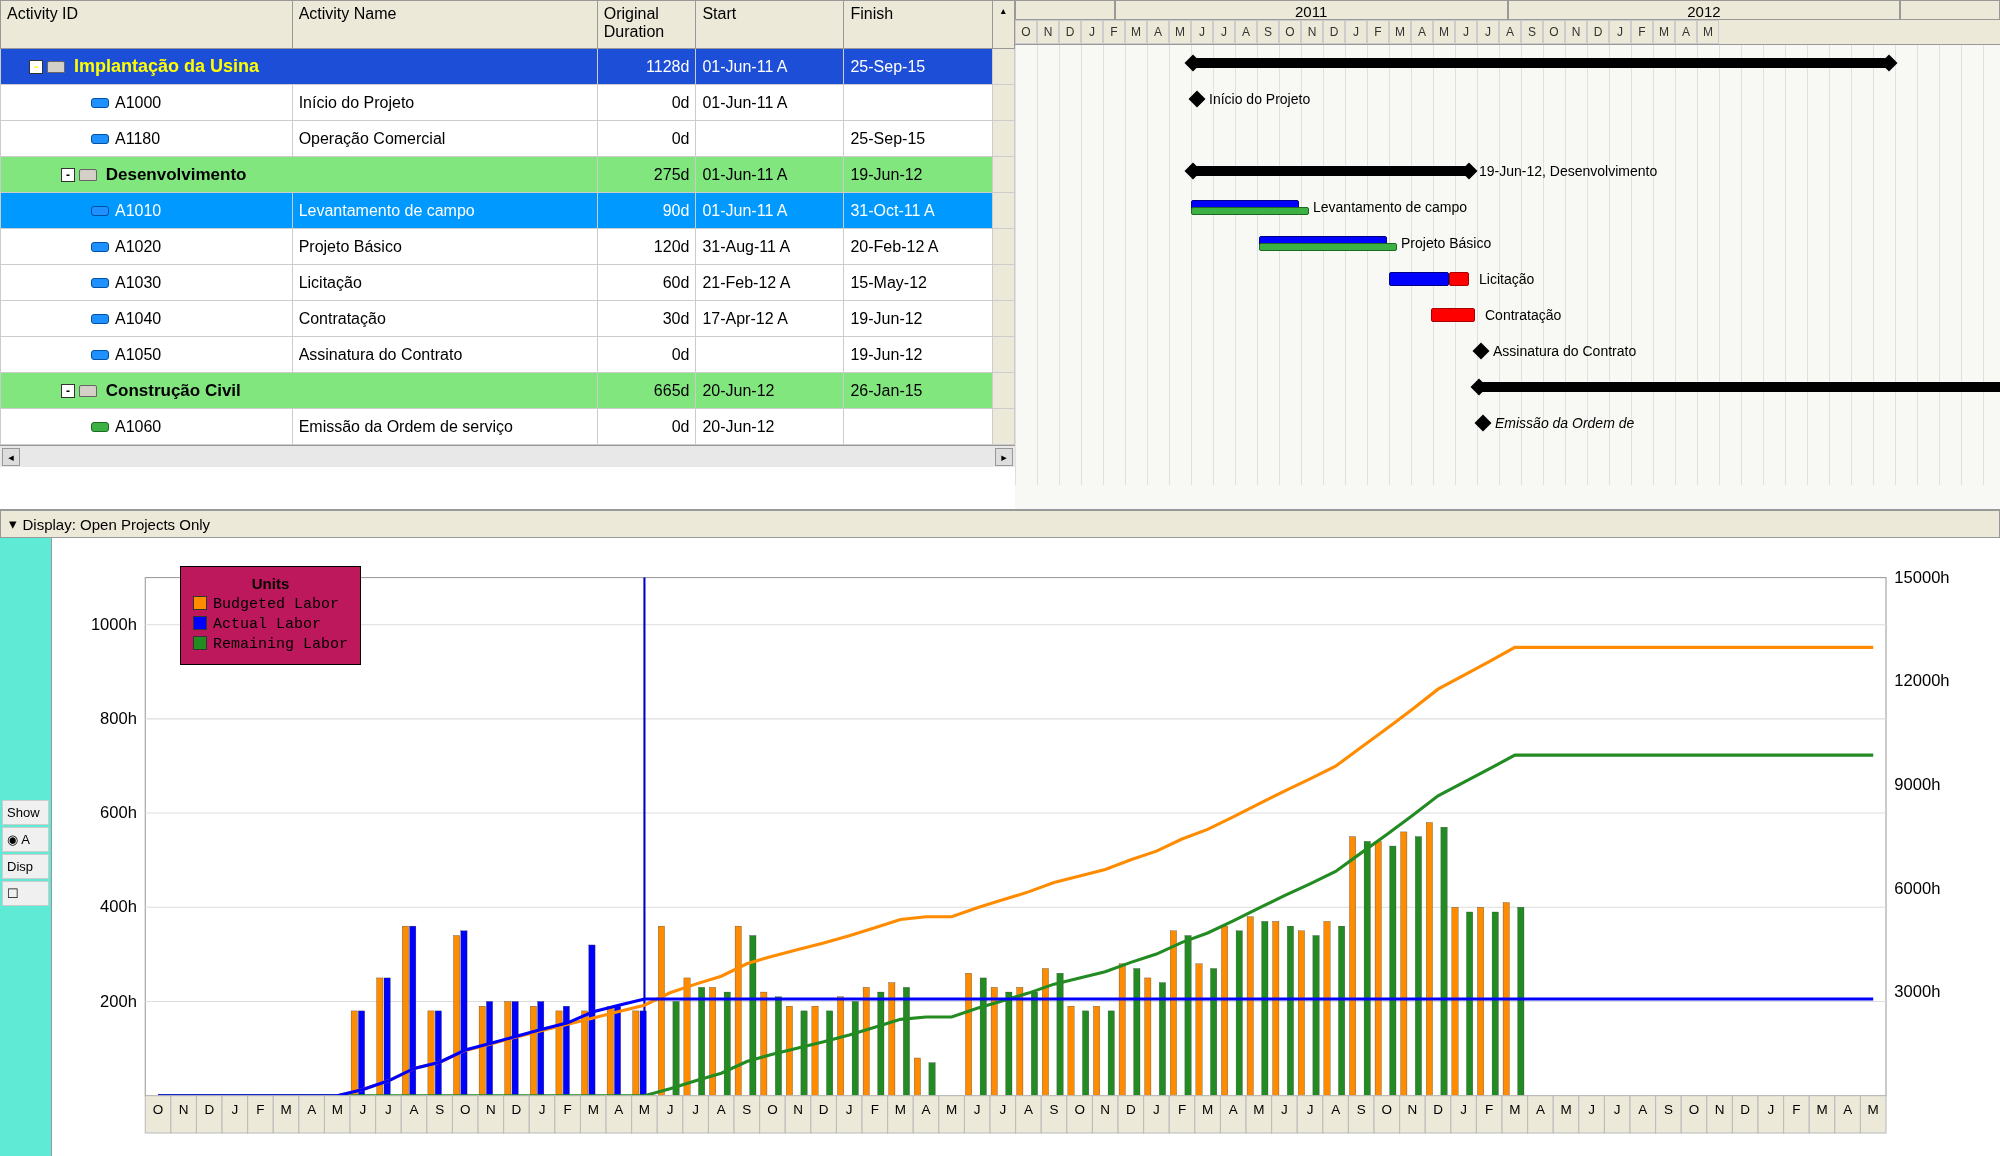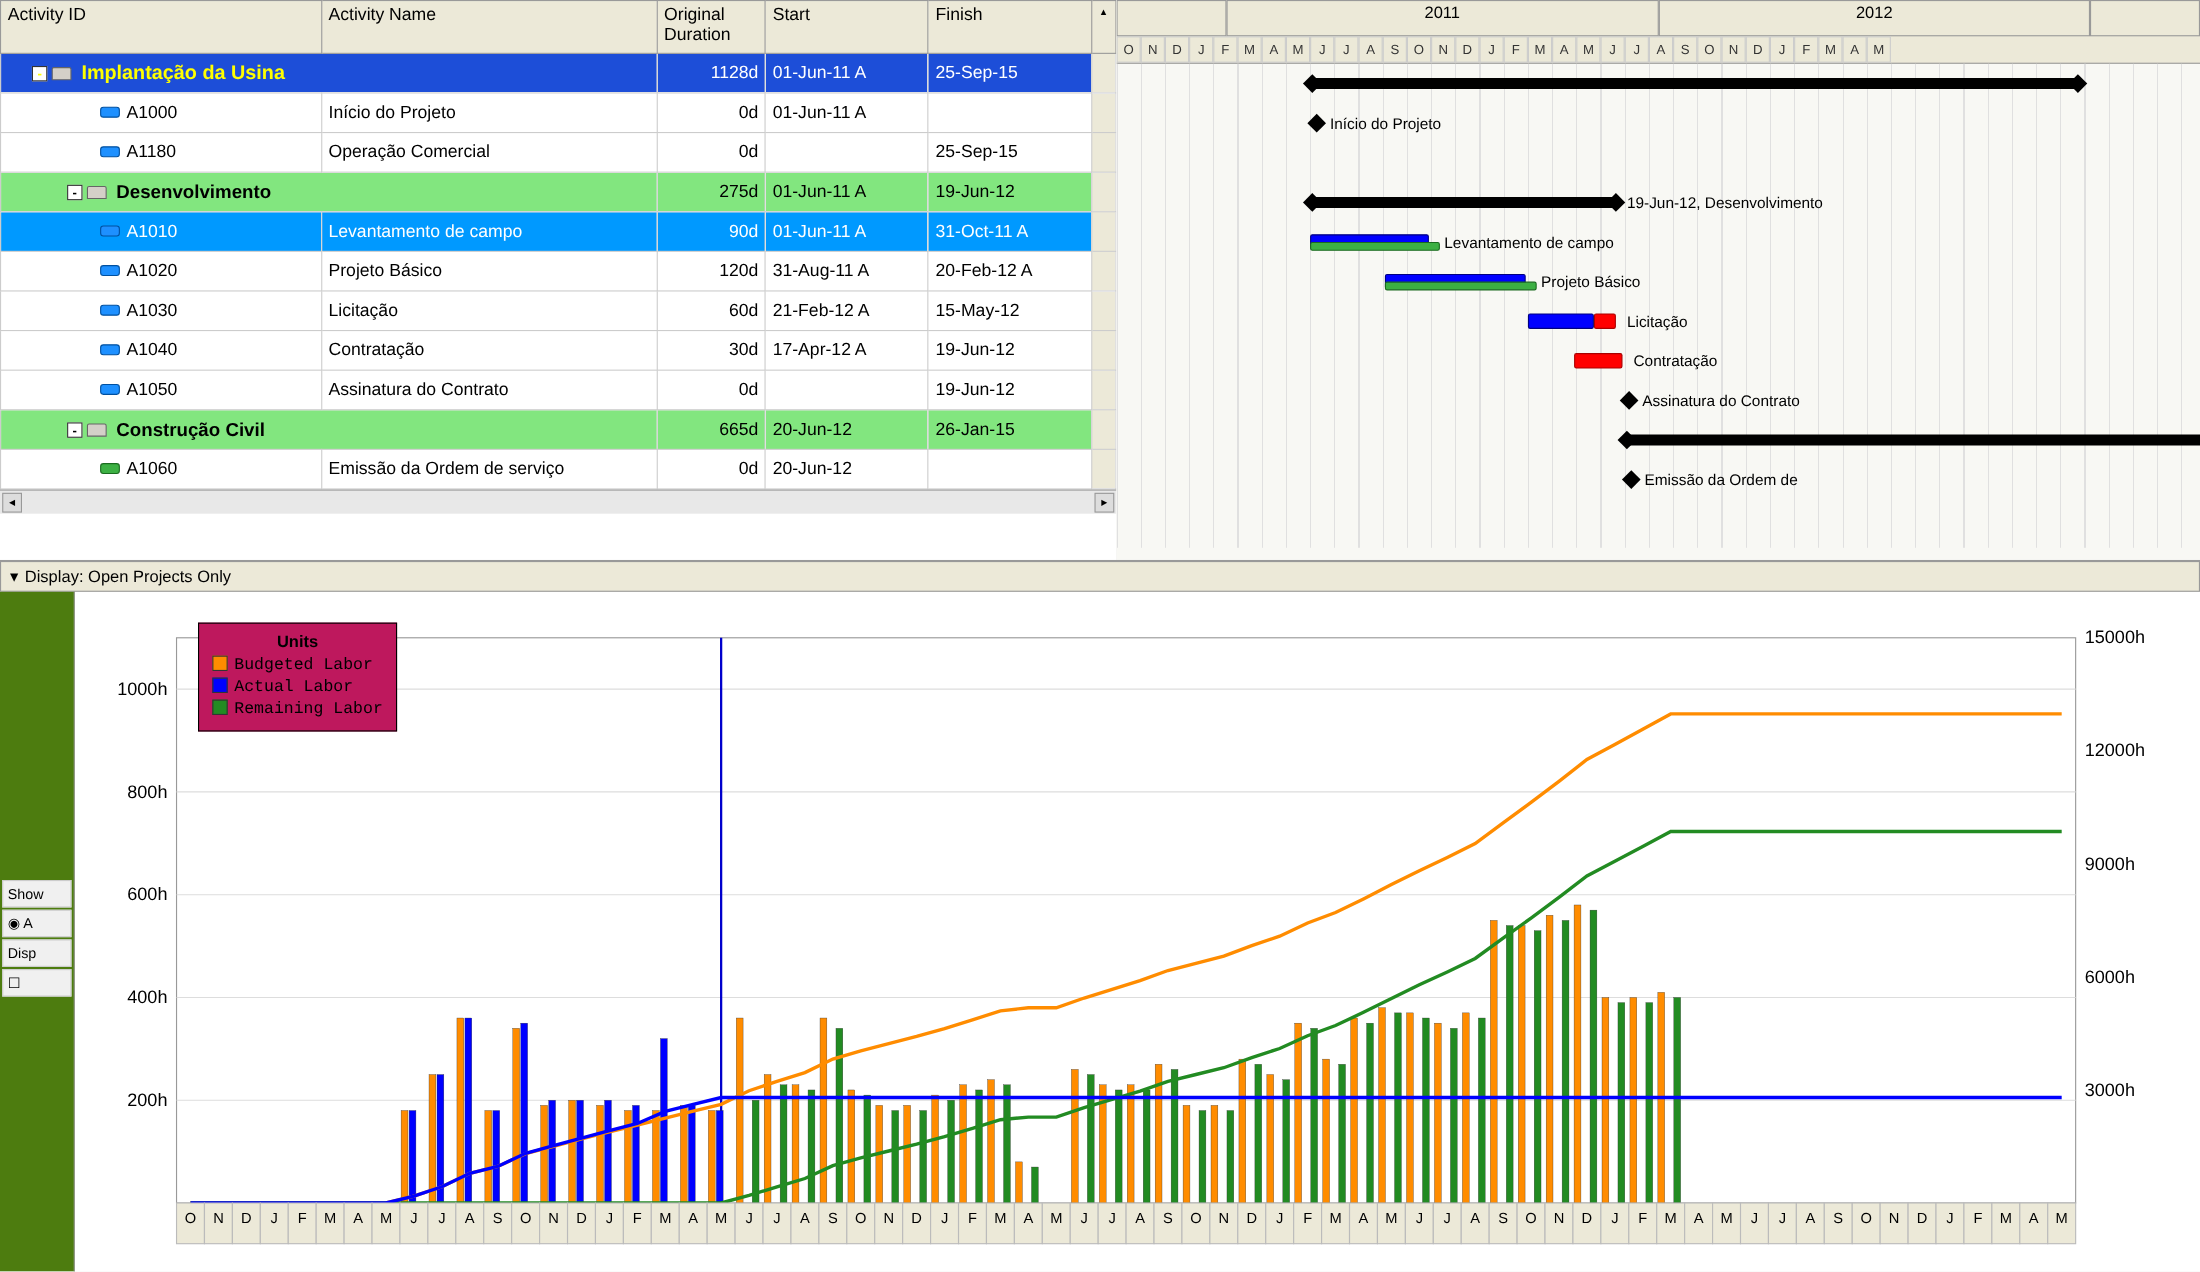--- a/index.html
+++ b/index.html
@@ -89,21 +89,21 @@
 }
 .hscroll-table .arrow { width:18px;height:18px;border:1px solid #999;background:#ddd;text-align:center;line-height:16px;font-size:11px;}
 
 
 .gantt-header {
   display:flex;
   flex-direction:column;
   border-bottom:1px solid #999;
   background:#ece9d8;
 }
-.gantt-years { display:flex; height:33px; }
+.gantt-years { display:flex; height:20px; }
 .gantt-years div { flex:1; border:1px solid #999; text-align:center; font-size:15px; line-height:22px;}
 .gantt-months { display:flex; height:24px;}
 .gantt-months div { width: 22px; border:1px solid #ccc; text-align:center; font-size:12px; line-height:22px; color:#333;}
 .gantt-body {
   position:relative;
   height: 440px;
   background-image: repeating-linear-gradient(to right, #e0e0e0 0, #e0e0e0 1px, transparent 1px, transparent 22px);
 }
 .gantt-row { position:absolute; left:0; right:0; height:36px;}
 .gbar { position:absolute; height:14px; top:11px; border-radius:2px;}
@@ -130,22 +130,22 @@
   display:flex;
   align-items:center;
   gap:6px;
 }
 .chart-area {
   flex:1;
   position:relative;
   display:flex;
 }
 .left-ctrl {
-  width:68px;
-  background:#4d7c0f;
+  width:52px;
+  background:#5eead4;
   border-right:1px solid #999;
   padding-top:260px;
   font-size:13px;
 }
 .left-ctrl div { padding:4px; border:1px solid #ccc; background:#f0f0f0; margin:2px;}
 .chart-svg { flex:1; }
 
 
 .legend {
   position:absolute;
@@ -360,21 +360,21 @@
             <span class="glabel" style="left:470px">Contratação</span>
           </div>
           <div class="gantt-row" style="top: 288px;">
             <span class="diamond" style="left:460px"></span>
             <span class="glabel" style="left:478px">Assinatura do Contrato</span>
           </div>
           <div class="gantt-row" style="top: 324px;">
             <span class="gbar gbar-black" style="left:462px;width:700px"></span>
             <span class="diamond" style="left:458px"></span>
           </div>
-          <div class="gantt-row" style="top: 360px;">
+          <div class="gantt-row" style="top: 360px; font-style: italic;">
             <span class="diamond" style="left:462px"></span>
             <span class="glabel" style="left:480px">Emissão da Ordem de</span>
           </div>
         </div>
     </div>
 
   </div>
 
   <div class="bottom-pane">
     <div class="display-bar">

